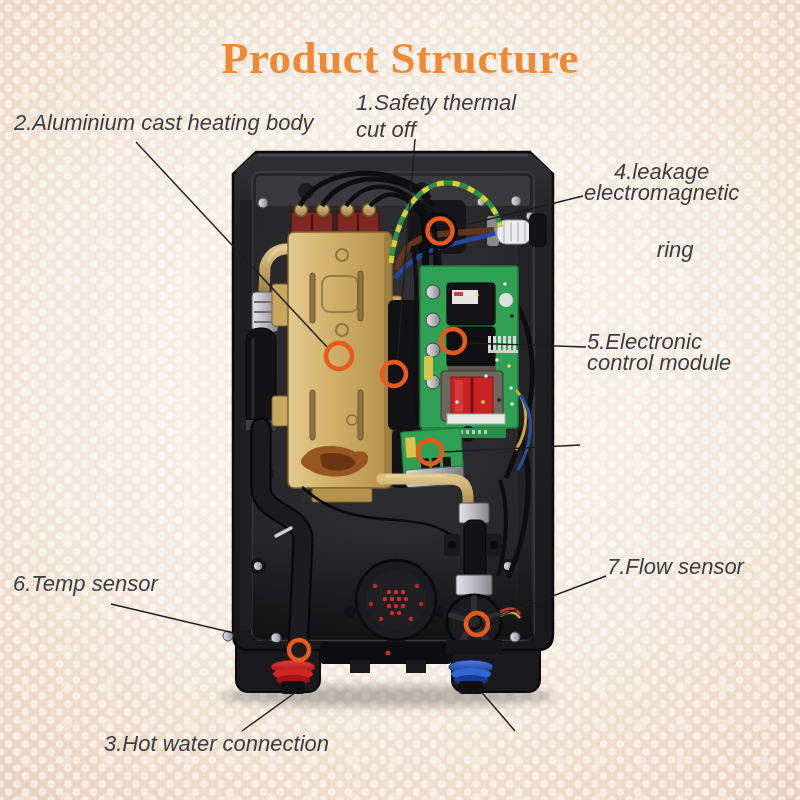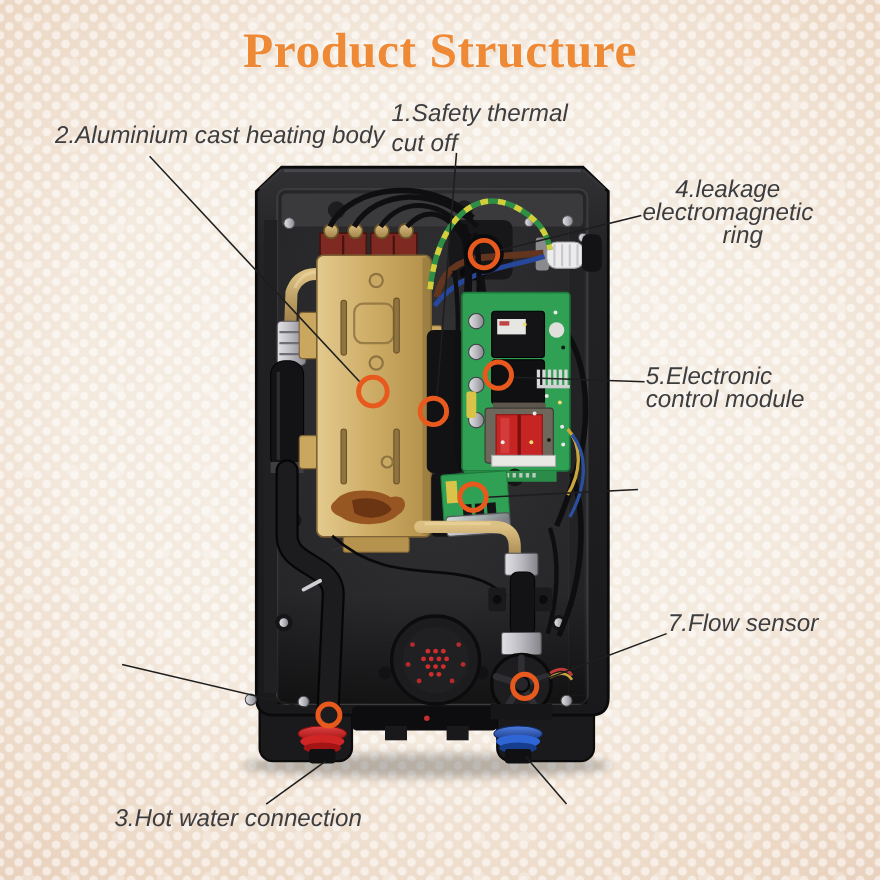--- a/index.html
+++ b/index.html
@@ -13,33 +13,33 @@
     content:"";position:absolute;inset:0;pointer-events:none;
     background-image:
       radial-gradient(circle, rgba(255,255,255,.9) 3.4px, rgba(255,255,255,0) 4.4px),
       radial-gradient(circle, rgba(255,255,255,.9) 3.4px, rgba(255,255,255,0) 4.4px),
       radial-gradient(circle, rgba(255,255,255,.45) 5px, rgba(255,255,255,0) 6.5px);
     background-size:17px 16px, 17px 16px, 41px 37px;
     background-position:0 0, 8.5px 8px, 5px 3px;
     opacity:.62;
   }
   .title{
-    position:absolute;top:20px;left:0;right:0;text-align:center;
+    position:absolute;top:32px;left:0;right:0;text-align:center;
     font-family:"Liberation Serif",serif;font-size:45px;font-weight:700;
     color:var(--title_orange,#ee8a35);letter-spacing:.5px;
     text-shadow:0 0 2px #fff,0 0 7px rgba(255,255,255,.95),1px 2px 3px rgba(150,80,10,.25);
   }
   .label{
     position:absolute;font-style:italic;font-size:22px;line-height:26px;
     color:var(--label_text,#3d3d3f);white-space:nowrap;
   }
   #lbl-safety{left:356px;top:89px;width:190px;line-height:27px;}
-  #lbl-alu{left:14px;top:110px;margin-left:36px;}
+  #lbl-alu{left:14px;top:110px;}
   #lbl-leak{left:584px;top:161px;line-height:21px;text-align:center;}
-  #lbl-leak .indent{padding-left:27px;}
+  #lbl-leak .indent{padding-left:27px;margin-top:36px;}
   #lbl-ecm{left:587px;top:331px;line-height:21px;}
   #lbl-adv{left:581px;top:430px;}
   #lbl-temp{left:13px;top:571px;}
   #lbl-flow{left:607px;top:554px;}
   #lbl-hot{left:104px;top:731px;}
   #lbl-cold{left:431px;top:731px;}
   svg.scene{position:absolute;inset:0;}
   .leader{stroke:var(--leader_line,#1e1e1e);stroke-width:1.4;fill:none;}
   .marker{stroke:var(--marker_orange,#e8591d);stroke-width:4.5;fill:none;}
   .pcb-board{fill:var(--pcb_green,#2fa054);}
@@ -381,20 +381,23 @@
     <div>electromagnetic</div>
     <div class="indent">ring</div>
   </div>
 
   <div class="label" id="lbl-ecm">
     <div>5.Electronic</div>
     <div>control module</div>
   </div>
 
 
+  <div class="label" id="lbl-temp">
+    <div>6.Temp sensor</div>
+  </div>
 
   <div class="label" id="lbl-flow">
     <div>7.Flow sensor</div>
   </div>
 
   <div class="label" id="lbl-hot">
     <div>3.Hot water connection</div>
   </div>
 
 

